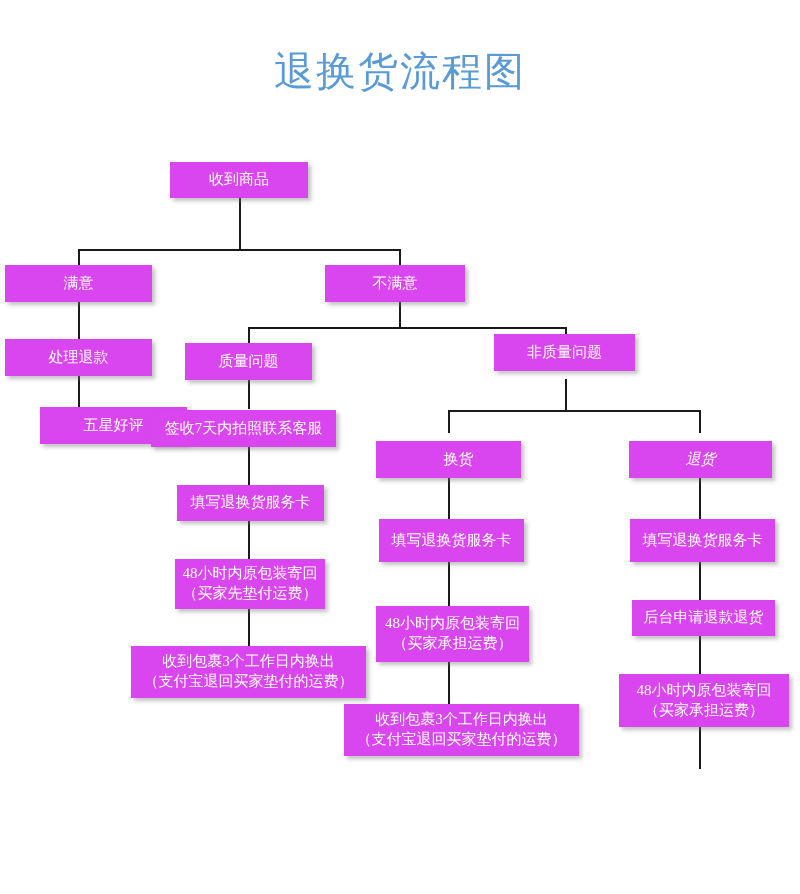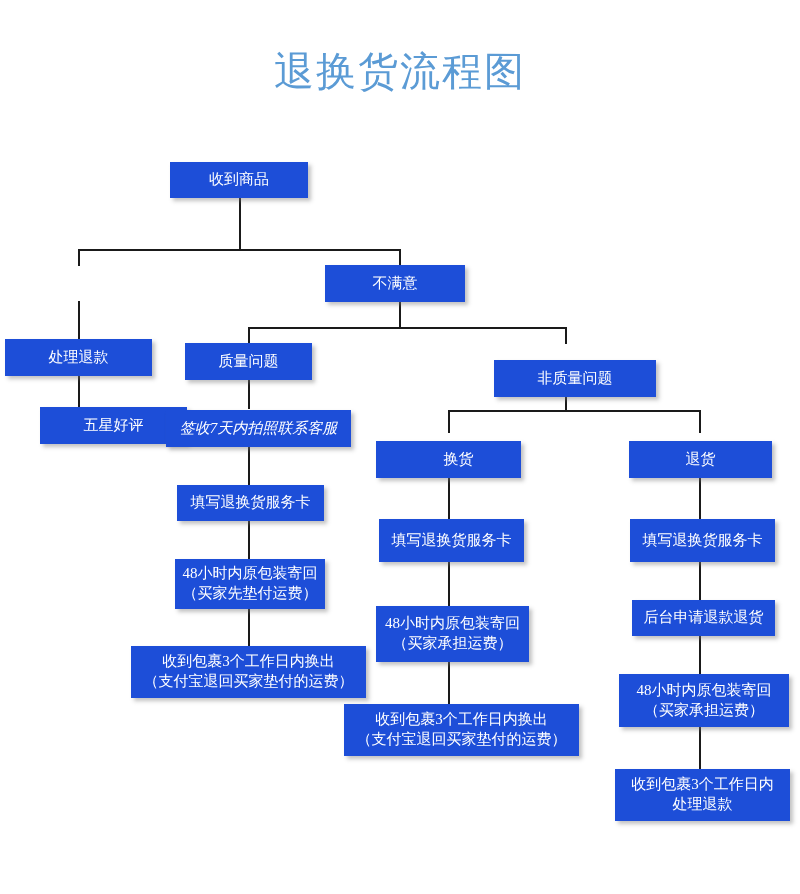--- a/index.html
+++ b/index.html
@@ -25,21 +25,21 @@
     width: 800px;
     text-align: center;
     font-size: 40px;
     font-weight: 400;
     color: #5B9BD5;
     letter-spacing: 2px;
     font-family: "Liberation Serif", "DejaVu Serif", serif;
   }
   .node {
     position: absolute;
-    background: #1d4ed8;
+    background: #d946ef;
     color: #ffffff;
     box-sizing: border-box;
     display: flex;
     align-items: center;
     justify-content: center;
     text-align: center;
     font-size: 15px;
     line-height: 1.32;
     padding: 2px 4px;
     box-shadow: 3px 3px 4px rgba(120,120,120,0.45);
@@ -88,56 +88,55 @@
   <div class="conn vline" style="left:448px; top:562px; height:44px;"></div>
   <div class="conn vline" style="left:448px; top:662px; height:42px;"></div>
 
   <div class="conn vline" style="left:699px; top:477px; height:42px;"></div>
   <div class="conn vline" style="left:699px; top:562px; height:38px;"></div>
   <div class="conn vline" style="left:699px; top:636px; height:38px;"></div>
   <div class="conn vline" style="left:699px; top:727px; height:42px;"></div>
 
   <div class="node" style="left:170px; top:162px; width:138px; height:36px;">收到商品</div>
 
+  <div class="node" style="left:5px; top:265px; width:147px; height:37px;">满意</div>
 
   <div class="node" style="left:325px; top:265px; width:140px; height:37px;">不满意</div>
 
   <div class="node" style="left:5px; top:339px; width:147px; height:37px;">处理退款</div>
 
   <div class="node" style="left:5px; top:407px; width:147px; height:37px;margin-left:35px;">五星好评</div>
 
   <div class="node" style="left:185px; top:343px; width:127px; height:37px;">质量问题</div>
 
-  <div class="node" style="left:494px; top:360px; width:162px; height:37px;">非质量问题</div>
+  <div class="node" style="left:494px; top:334px; width:141px; height:37px;">非质量问题</div>
 
-  <div class="node" style="left:166px; top:410px; width:185px; height:37px;font-style:italic;">签收7天内拍照联系客服</div>
+  <div class="node" style="left:151px; top:410px; width:185px; height:37px;">签收7天内拍照联系客服</div>
 
   <div class="node" style="left:177px; top:485px; width:147px; height:36px;">填写退换货服务卡</div>
 
   <div class="node" style="left:175px; top:559px; width:150px; height:50px;">48小时内原包装寄回
 （买家先垫付运费）</div>
 
   <div class="node" style="left:131px; top:646px; width:235px; height:52px;">收到包裹3个工作日内换出
 （支付宝退回买家垫付的运费）</div>
 
   <div class="node" style="left:376px; top:441px; width:145px; height:37px;padding-left:24px;">换货</div>
 
   <div class="node" style="left:379px; top:519px; width:145px; height:43px;">填写退换货服务卡</div>
 
   <div class="node" style="left:376px; top:606px; width:153px; height:56px;">48小时内原包装寄回
 （买家承担运费）</div>
 
   <div class="node" style="left:344px; top:704px; width:235px; height:52px;">收到包裹3个工作日内换出
 （支付宝退回买家垫付的运费）</div>
 
-  <div class="node" style="left:629px; top:441px; width:143px; height:37px;">退货</div>
+  <div class="node" style="left:629px; top:441px; width:143px; height:37px;font-style:italic;">退货</div>
 
   <div class="node" style="left:630px; top:519px; width:145px; height:43px;">填写退换货服务卡</div>
 
   <div class="node" style="left:632px; top:600px; width:143px; height:36px;">后台申请退款退货</div>
 
   <div class="node" style="left:619px; top:674px; width:170px; height:53px;">48小时内原包装寄回
 （买家承担运费）</div>
 
-  <div class="node" style="left:615px; top:769px; width:175px; height:52px;">收到包裹3个工作日内
-处理退款</div>
 
 </div>
 
 </body></html>

